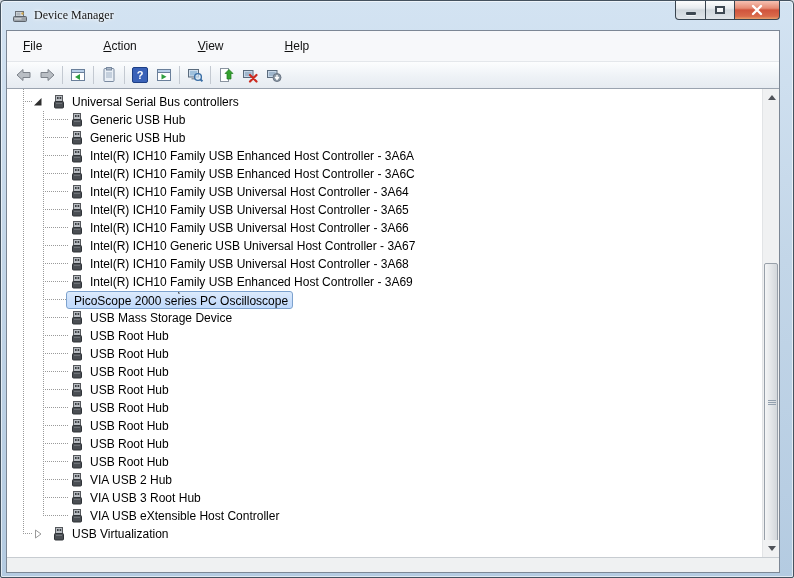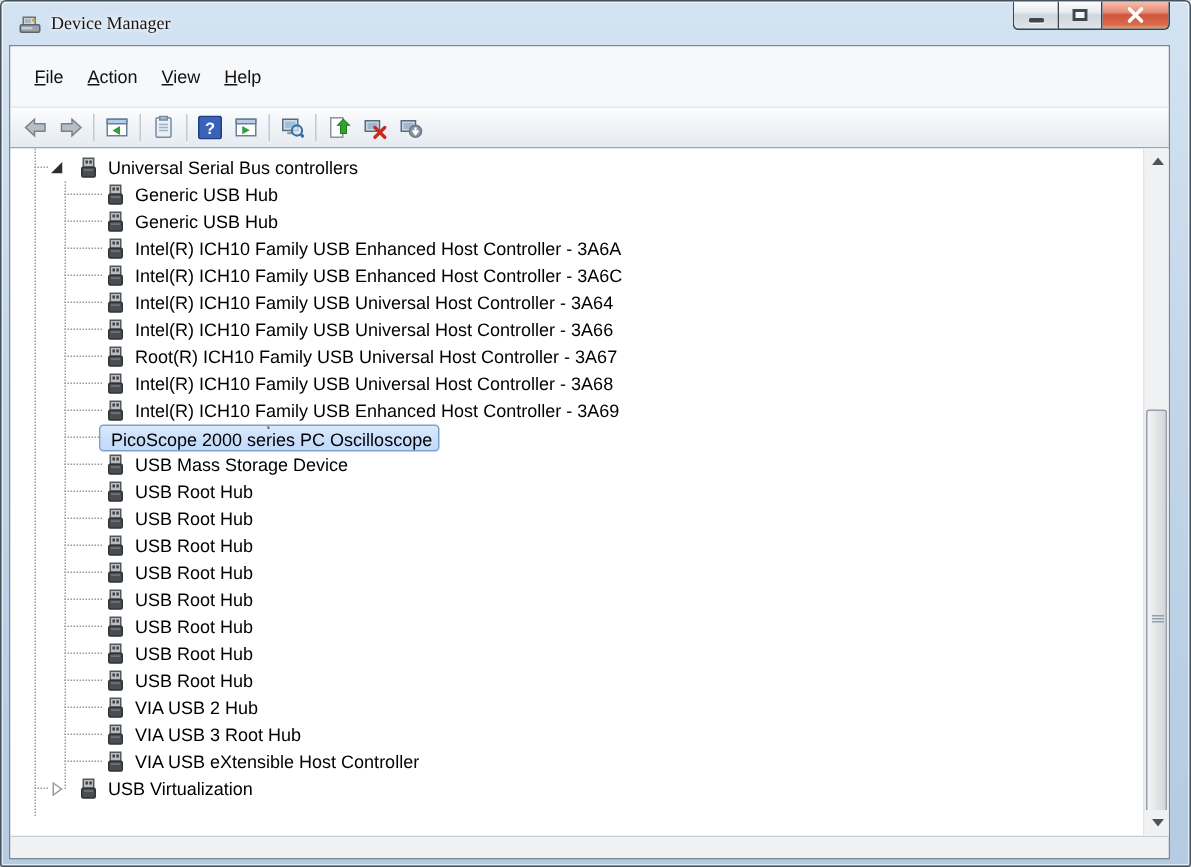--- a/index.html
+++ b/index.html
@@ -25,22 +25,22 @@
     background:linear-gradient(180deg,#f6c1b2,#e58b74 40%,#d0543c 50%,#d96a4b 85%,#e8a06b);}
   .glyph-min{position:absolute;left:10px;top:11px;width:10px;height:3px;background:#3e4852;
     box-shadow:0 1px 0 rgba(255,255,255,.7);border-radius:1px;}
   .glyph-max{position:absolute;left:9px;top:5px;width:10px;height:8px;border:2px solid #3e4852;
     background:rgba(255,255,255,.75);}
 
   
   .app-inner{position:absolute;left:5px;top:29px;width:774px;height:543px;
     border:1px solid #7c8795;background:#fff;display:flex;flex-direction:column;}
 
-  .menu-bar{height:41px;background:#f7f8fa;border-bottom:1px solid #e4e7eb;
-    display:flex;align-items:center;padding-left:8px;flex:0 0 auto;}
+  .menu-bar{height:31px;background:#f7f8fa;border-bottom:1px solid #e4e7eb;
+    display:flex;align-items:center;padding-left:8px;flex:0 0 auto;gap:45px;}
   .menu-item{font-size:12px;color:#111;padding:3px 8px;cursor:default;}
   .menu-item u{text-decoration:underline;}
 
   .toolbar{height:27px;flex:0 0 auto;display:flex;align-items:center;padding-left:4px;
     background:linear-gradient(180deg,#fcfdfe,#eef2f6 55%,#e6ebf1);
     border-bottom:1px solid #9aa3af;}
   .tb-btn{width:24px;height:22px;display:flex;align-items:center;justify-content:center;border-radius:2px;}
   .tb-sep{width:1px;height:18px;background:#c3c9d1;margin:0 3px;flex:0 0 auto;}
 
   
@@ -278,34 +278,47 @@
           <div class="trow child">
             <span class="stub"></span>
             <span class="titem">
               <svg width="16" height="16" viewBox="0 0 16 16">
                 <rect x="4.5" y="1.5" width="7" height="6" fill="#b9bdc2" stroke="#55585c"></rect>
                 <rect x="6" y="3" width="1.6" height="2" fill="#3a3e42"></rect>
                 <rect x="8.6" y="3" width="1.6" height="2" fill="#3a3e42"></rect>
                 <rect x="3.5" y="7.5" width="9" height="6.5" rx="1" fill="#4a4e53" stroke="#2e3236"></rect>
                 <rect x="5" y="8.8" width="6" height="1.2" fill="#6e7277"></rect>
               </svg>
+              <span class="lbl">Intel(R) ICH10 Family USB Universal Host Controller - 3A65</span>
+            </span>
+          </div>
+          <div class="trow child">
+            <span class="stub"></span>
+            <span class="titem">
+              <svg width="16" height="16" viewBox="0 0 16 16">
+                <rect x="4.5" y="1.5" width="7" height="6" fill="#b9bdc2" stroke="#55585c"></rect>
+                <rect x="6" y="3" width="1.6" height="2" fill="#3a3e42"></rect>
+                <rect x="8.6" y="3" width="1.6" height="2" fill="#3a3e42"></rect>
+                <rect x="3.5" y="7.5" width="9" height="6.5" rx="1" fill="#4a4e53" stroke="#2e3236"></rect>
+                <rect x="5" y="8.8" width="6" height="1.2" fill="#6e7277"></rect>
+              </svg>
               <span class="lbl">Intel(R) ICH10 Family USB Universal Host Controller - 3A66</span>
             </span>
           </div>
           <div class="trow child">
             <span class="stub"></span>
             <span class="titem">
               <svg width="16" height="16" viewBox="0 0 16 16">
                 <rect x="4.5" y="1.5" width="7" height="6" fill="#b9bdc2" stroke="#55585c"></rect>
                 <rect x="6" y="3" width="1.6" height="2" fill="#3a3e42"></rect>
                 <rect x="8.6" y="3" width="1.6" height="2" fill="#3a3e42"></rect>
                 <rect x="3.5" y="7.5" width="9" height="6.5" rx="1" fill="#4a4e53" stroke="#2e3236"></rect>
                 <rect x="5" y="8.8" width="6" height="1.2" fill="#6e7277"></rect>
               </svg>
-              <span class="lbl">Root(R) ICH10 Family USB Universal Host Controller - 3A67</span>
+              <span class="lbl">Intel(R) ICH10 Generic USB Universal Host Controller - 3A67</span>
             </span>
           </div>
           <div class="trow child">
             <span class="stub"></span>
             <span class="titem">
               <svg width="16" height="16" viewBox="0 0 16 16">
                 <rect x="4.5" y="1.5" width="7" height="6" fill="#b9bdc2" stroke="#55585c"></rect>
                 <rect x="6" y="3" width="1.6" height="2" fill="#3a3e42"></rect>
                 <rect x="8.6" y="3" width="1.6" height="2" fill="#3a3e42"></rect>
                 <rect x="3.5" y="7.5" width="9" height="6.5" rx="1" fill="#4a4e53" stroke="#2e3236"></rect>

